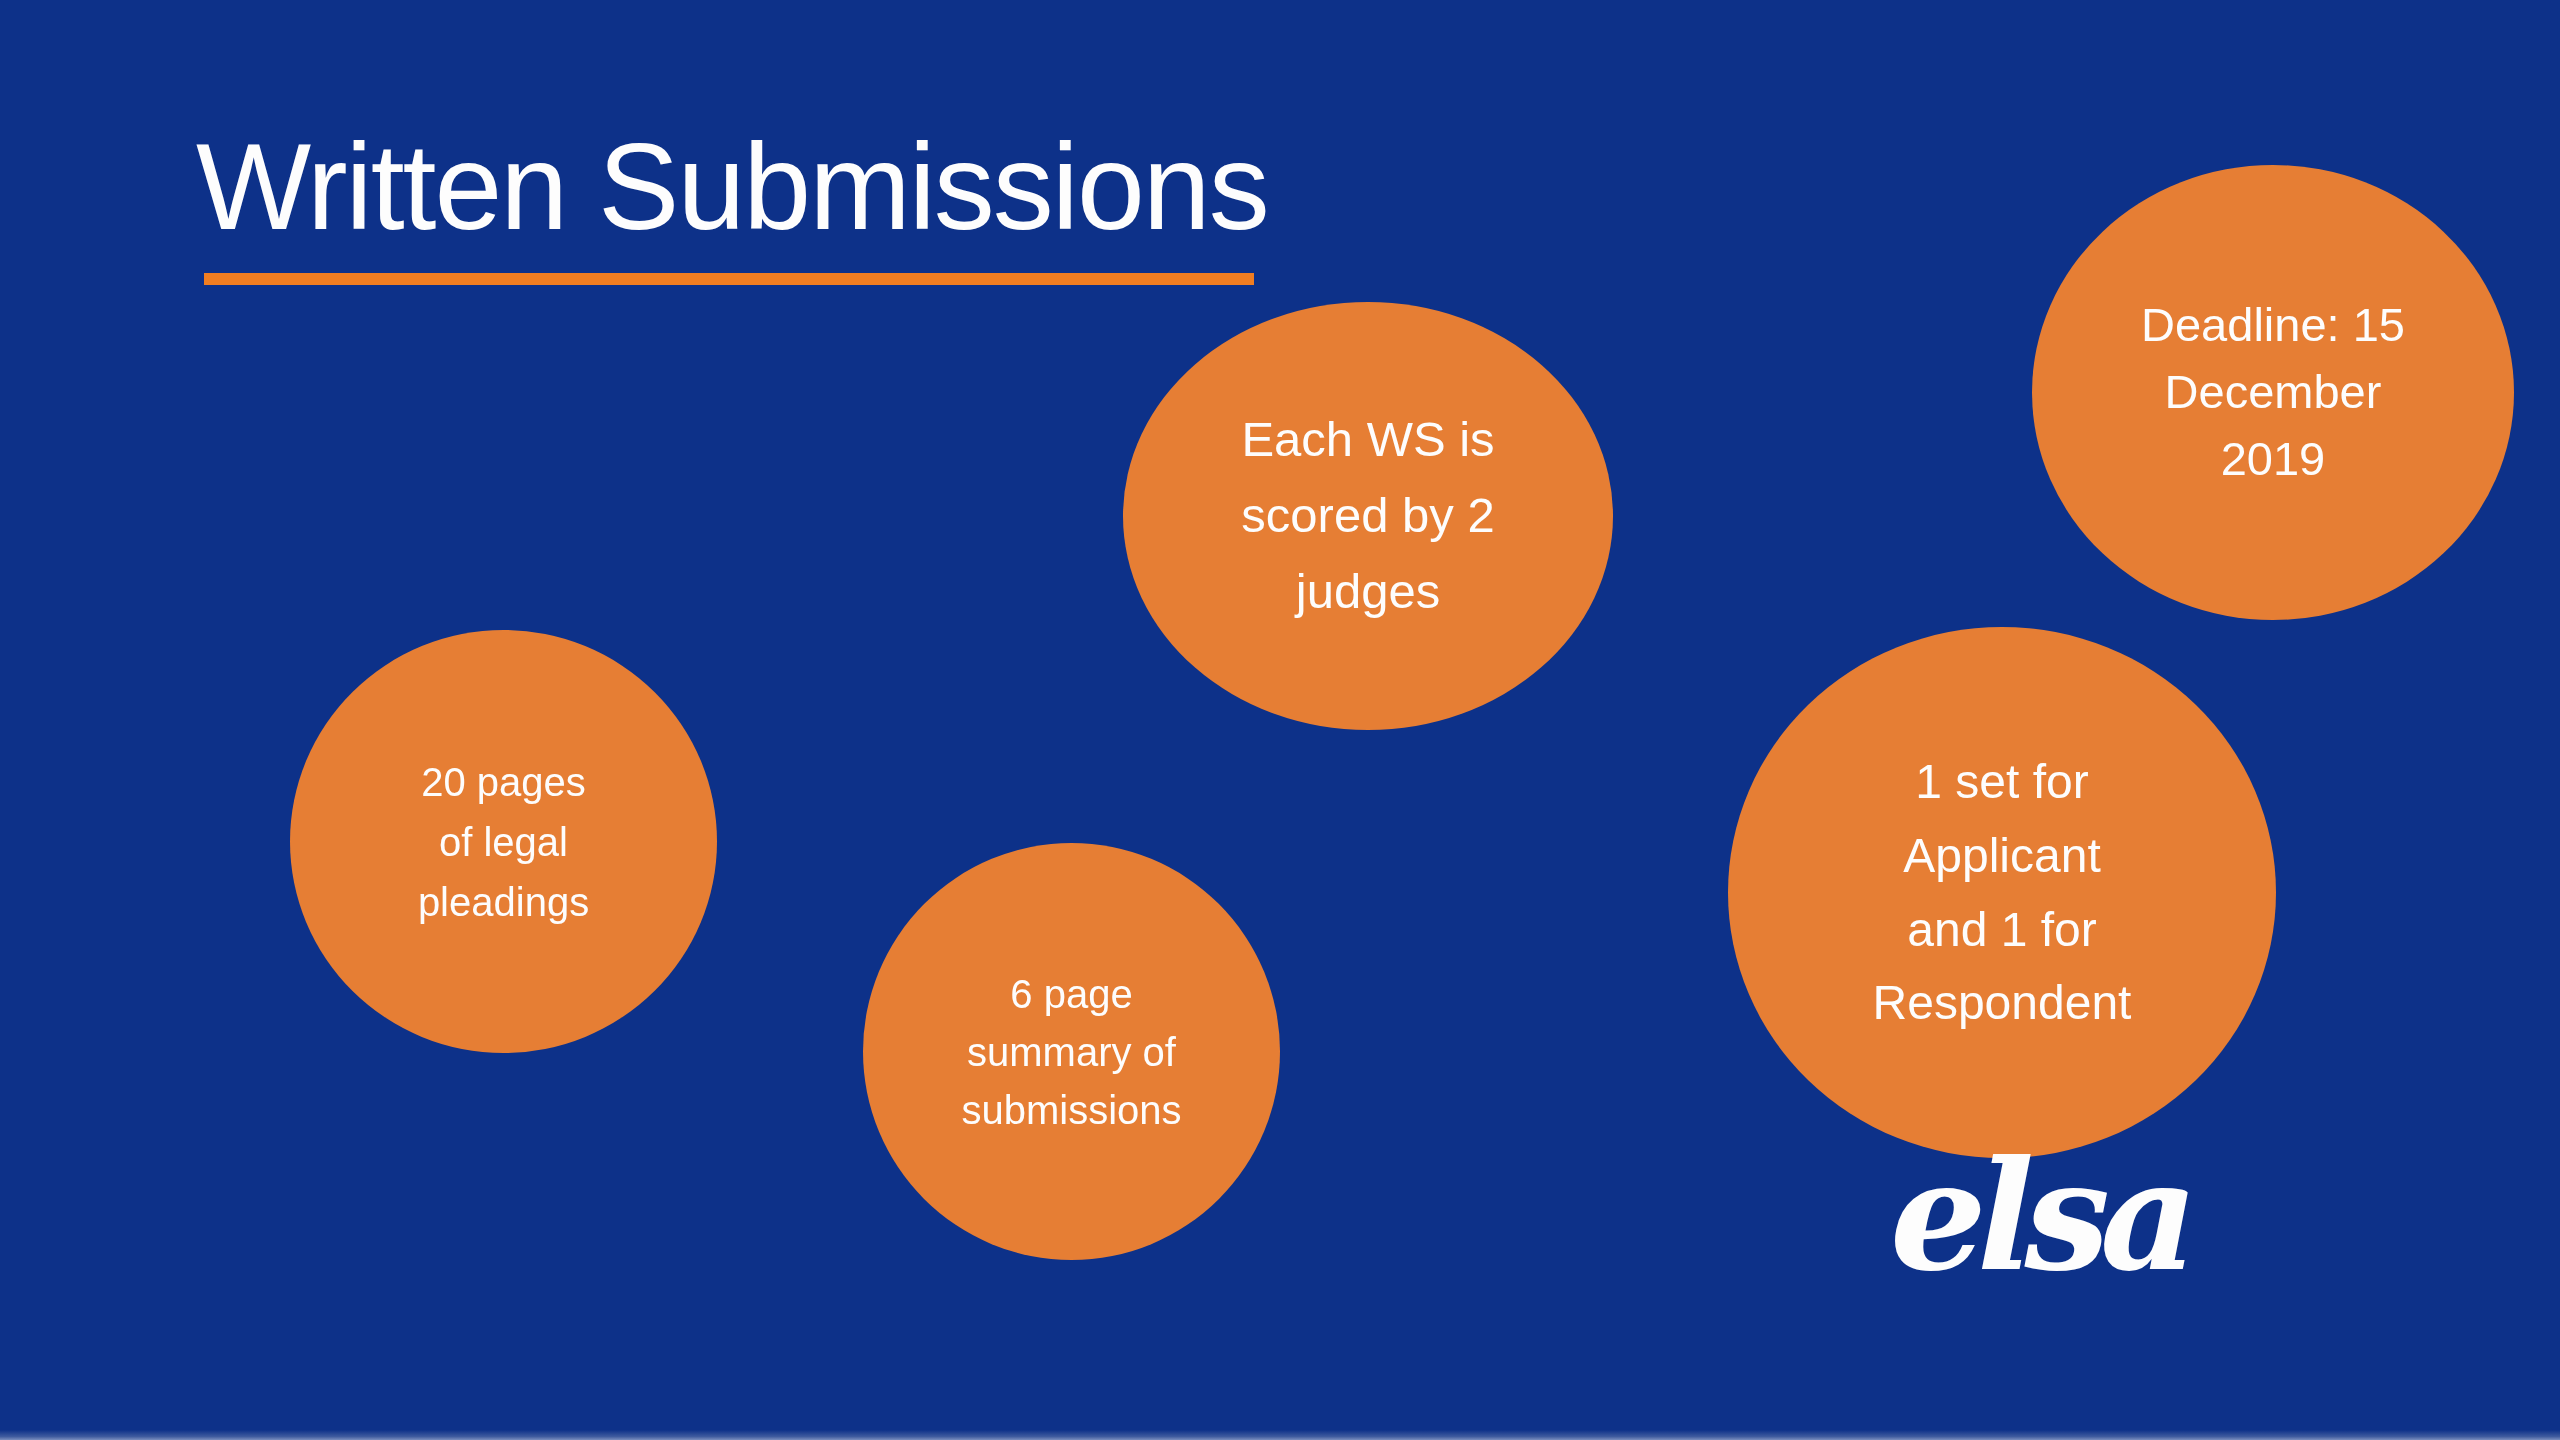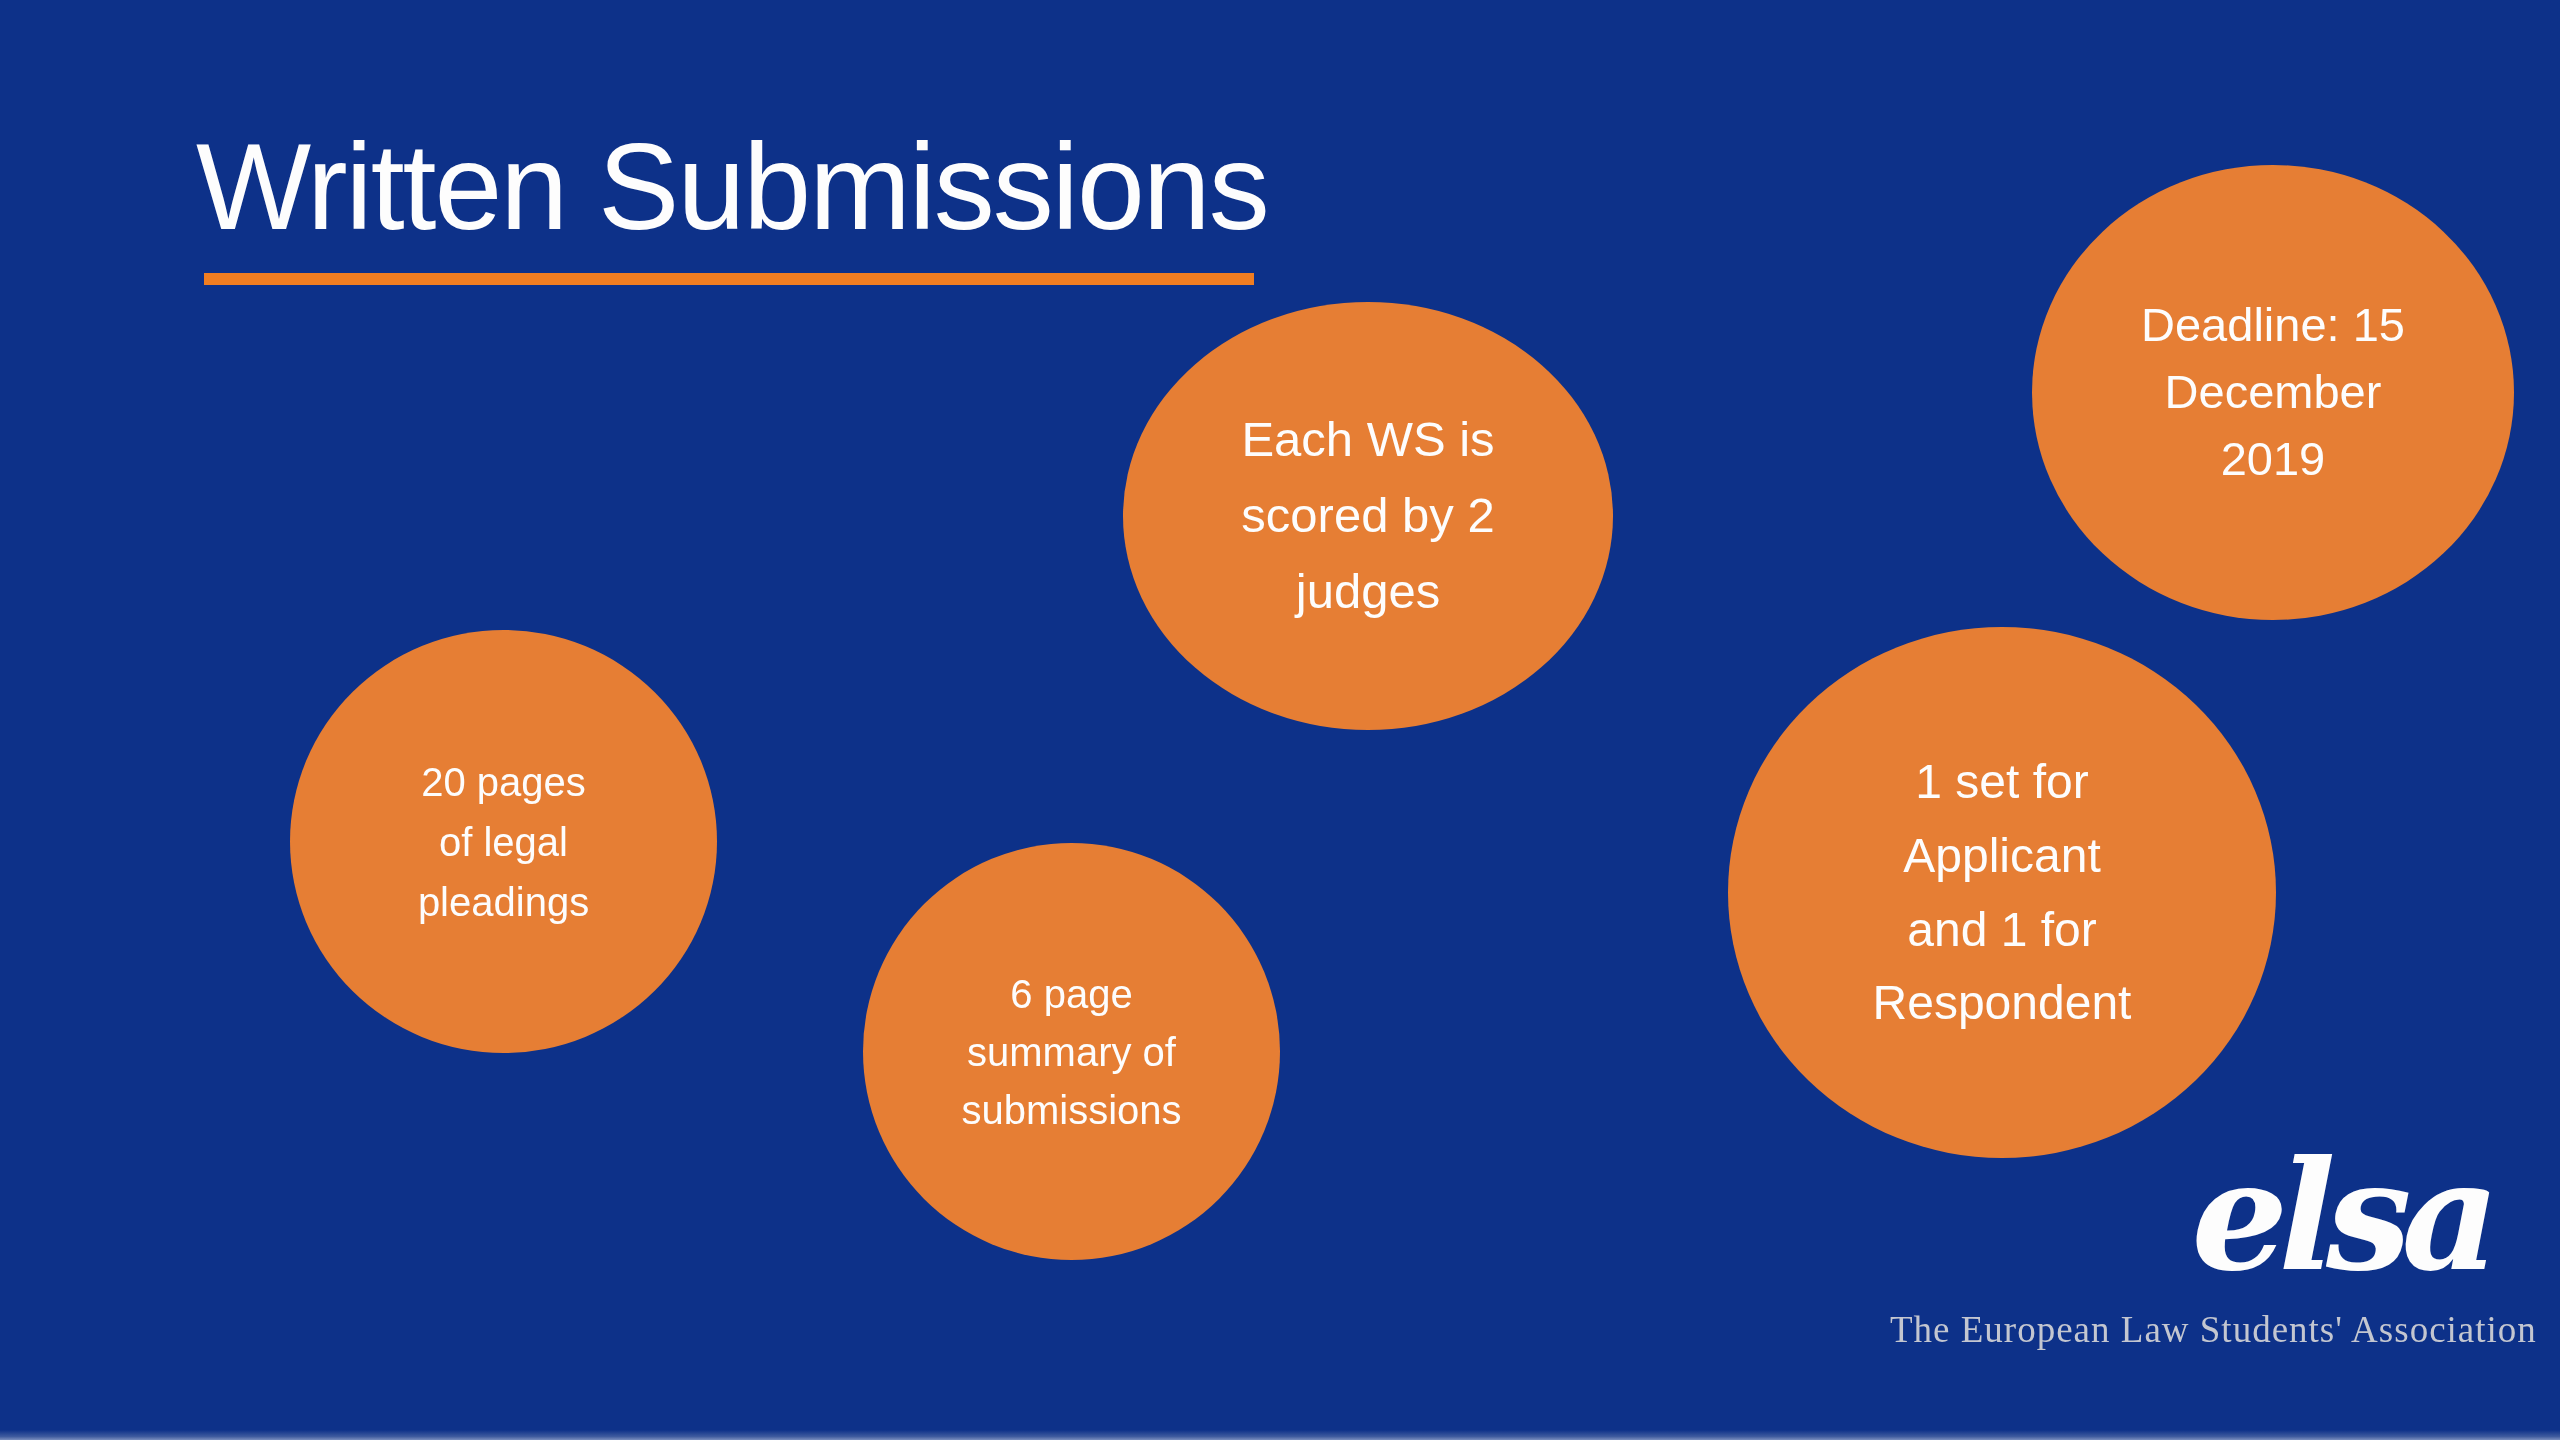--- a/index.html
+++ b/index.html
@@ -56,21 +56,21 @@
   .bubble-pages    { left: 290px;  top: 630px; width: 427px; height: 423px; font-size: 40px; line-height: 1.50; }
   .bubble-summary  { left: 863px;  top: 843px; width: 417px; height: 417px; font-size: 40px; line-height: 1.45; }
   .bubble-scoring  { left: 1123px; top: 302px; width: 490px; height: 428px; font-size: 49px; line-height: 1.55; }
   .bubble-sets     { left: 1728px; top: 627px; width: 548px; height: 531px; font-size: 48px; line-height: 1.54; }
   .bubble-deadline { left: 2032px; top: 165px; width: 482px; height: 455px; font-size: 47px; line-height: 1.42; }
   .logo {
     position: absolute;
     left: 1890px;
     top: 1140px;
     width: 600px;
-    text-align: right;
+    text-align: left;
     color: #ffffff;
   }
   .wordmark {
     font-family: "DejaVu Serif", serif;
     font-style: italic;
     font-weight: 700;
     font-size: 152px;
     line-height: 152px;
     letter-spacing: -10px;
     color: #fdfdfd;
@@ -128,18 +128,17 @@
   </div>
 
   <div class="bubble bubble-deadline">
     <p class="bubble-text">Deadline: 15
 December
 2019</p>
   </div>
 
   <div class="logo">
     <div class="wordmark">elsa</div>
-    <div class="tagline">The European Law Students' Association</div>
   </div>
 
   <div class="bottom-strip"></div>
 
 </div>
 
 </body></html>

